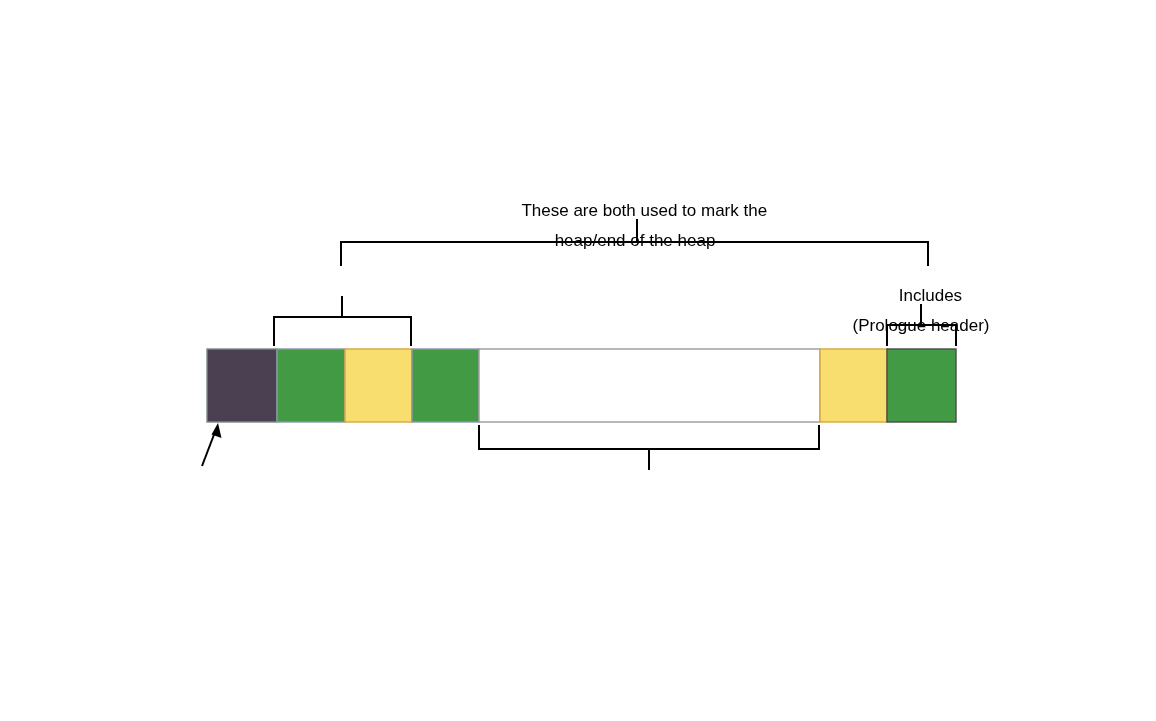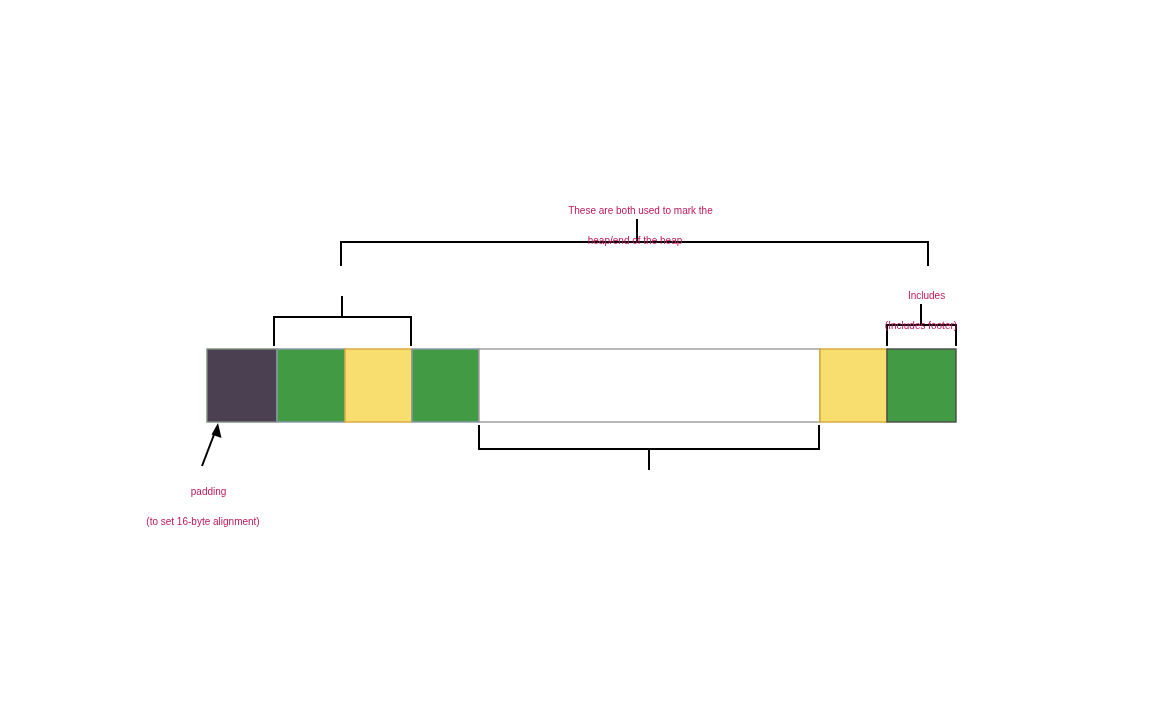--- a/index.html
+++ b/index.html
@@ -24,23 +24,23 @@
   svg#diagram {
     position: absolute;
     left: 0; top: 0;
     width: 1156px;
     height: 721px;
     display: block;
   }
   .lbl {
     position: absolute;
     font-family: "Liberation Sans", sans-serif;
-    font-size: 10px;
+    font-size: 17px;
     line-height: 15px;
-    color: #be185d;
+    color: #000000;
     text-align: center;
     white-space: pre;
     transform: translateX(-50%);
     user-select: none;
   }
   .lbl .line2 { display: block; }
   #heap-note   { left: 635px; top: 188px; }
   #prologue-label { left: 342px; top: 265px; }
   #epilogue-label { left: 921px; top: 273px; }
   #padding-label  { left: 203px; top: 469px; }
@@ -90,22 +90,18 @@
   </svg>
 
   <div class="lbl" id="heap-note">
     <span>These are both used to mark the</span>
     <span class="line2">heap/end of the heap</span>
   </div>
 
 
   <div class="lbl" id="epilogue-label">
     <span>Includes</span>
-    <span class="line2">(Includes footer)</span>
+    <span class="line2">(Prologue header)</span>
   </div>
 
-  <div class="lbl" id="padding-label">
-    <span>padding</span>
-    <span class="line2">(to set 16-byte alignment)</span>
-  </div>
 
 
 </div>
 
 </body></html>

